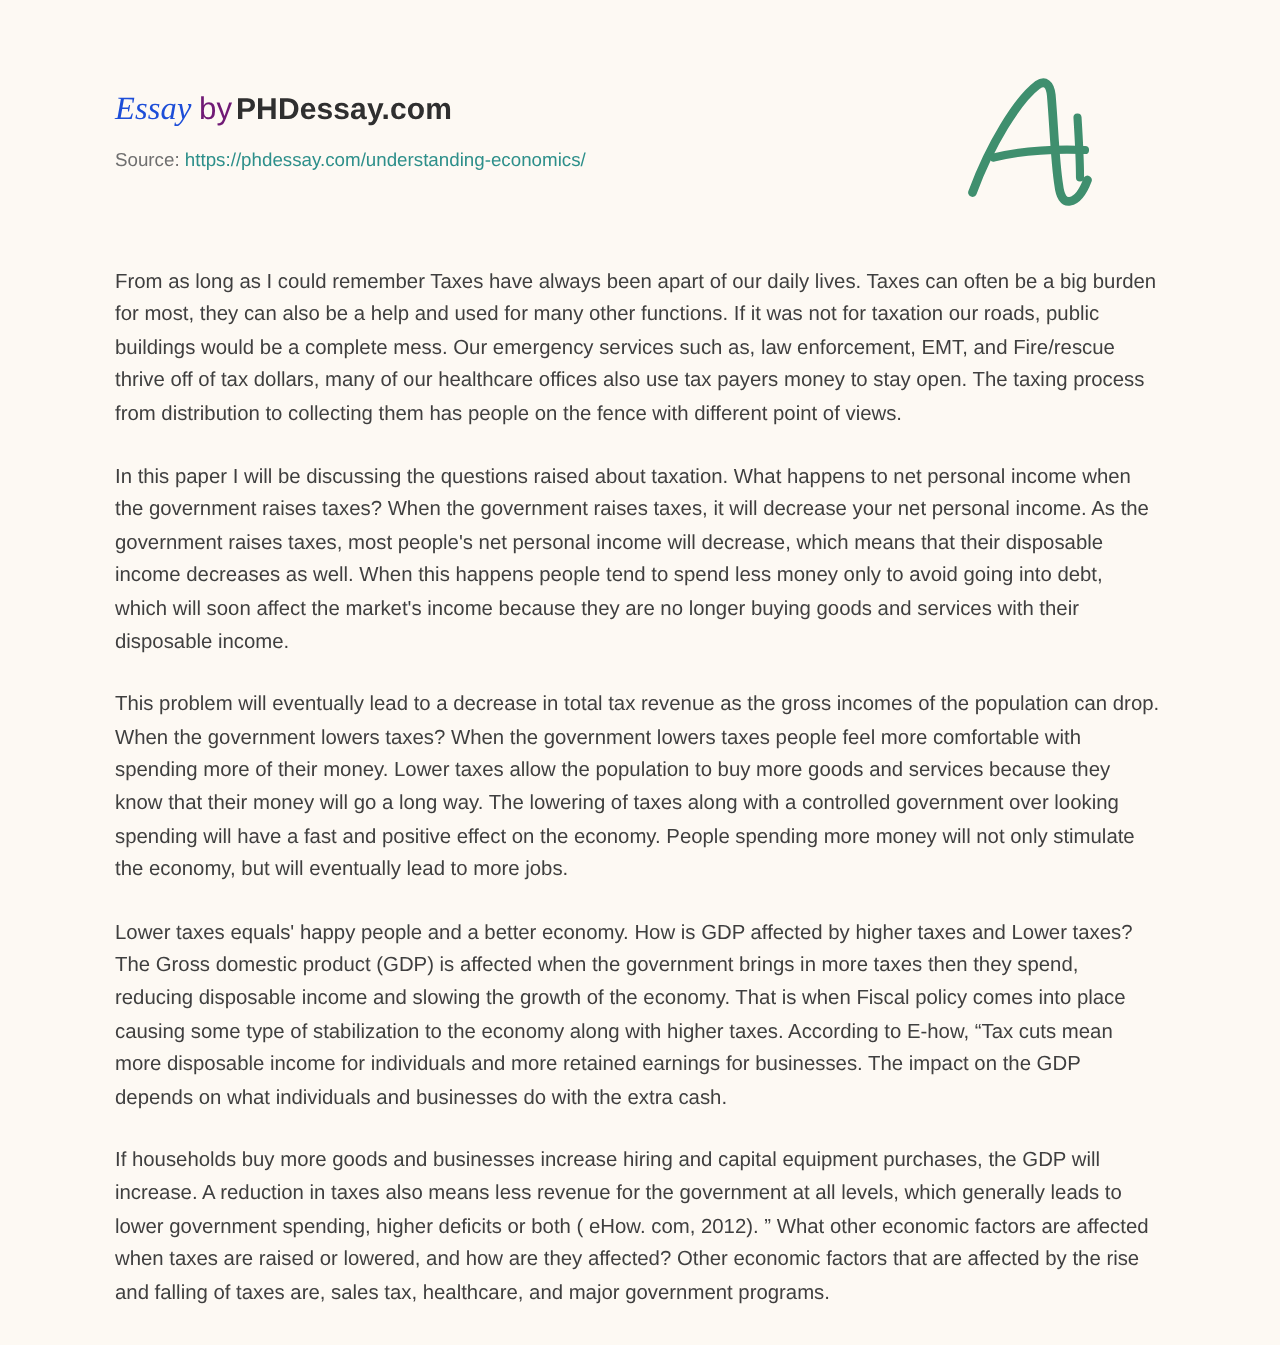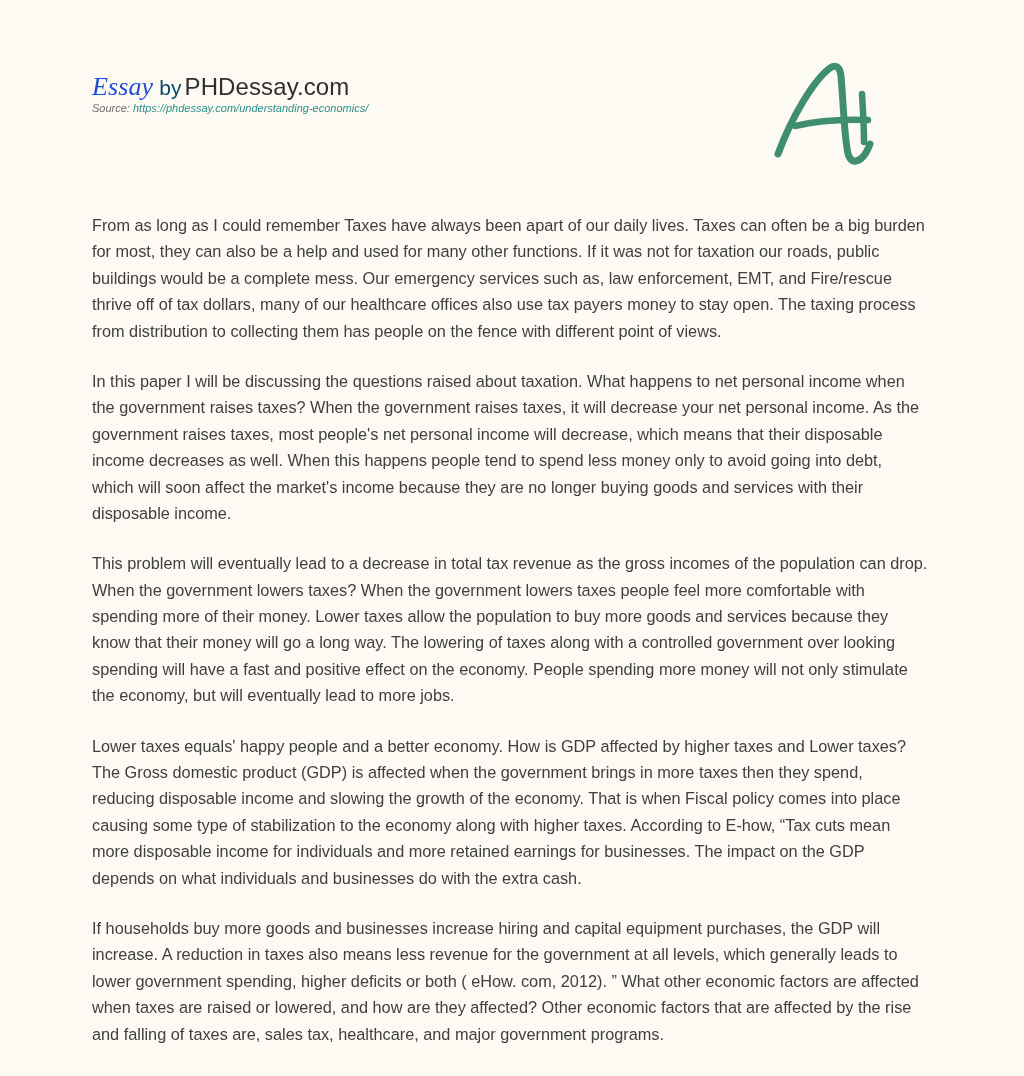--- a/index.html
+++ b/index.html
@@ -37,33 +37,33 @@
     white-space: nowrap;
   }
   .brand-essay {
     font-family: "Liberation Serif", serif;
     font-style: italic;
     font-weight: normal;
     font-size: 26px;
     color: #1d4ed8;
   }
   .brand-by {
-    font-size: 21px;
-    color: #0c4a6e;
+    font-size: 25px;
+    color: #701a75;
     padding: 0 3px 0 6px;
   }
   .brand-name {
-    font-weight: normal;
+    font-weight: bold;
     font-size: 24px;
     color: #2f2f2f;
   }
   .source-line {
-    font-size: 11px;
+    margin-top: 18px;
+    font-size: 15px;
     color: #6f6f6f;
-    font-style: italic;
   }
   .source-label {
     color: #6f6f6f;
   }
   .source-url {
     color: #2d8f8a;
     text-decoration: none;
     word-break: break-all;
   }
 

